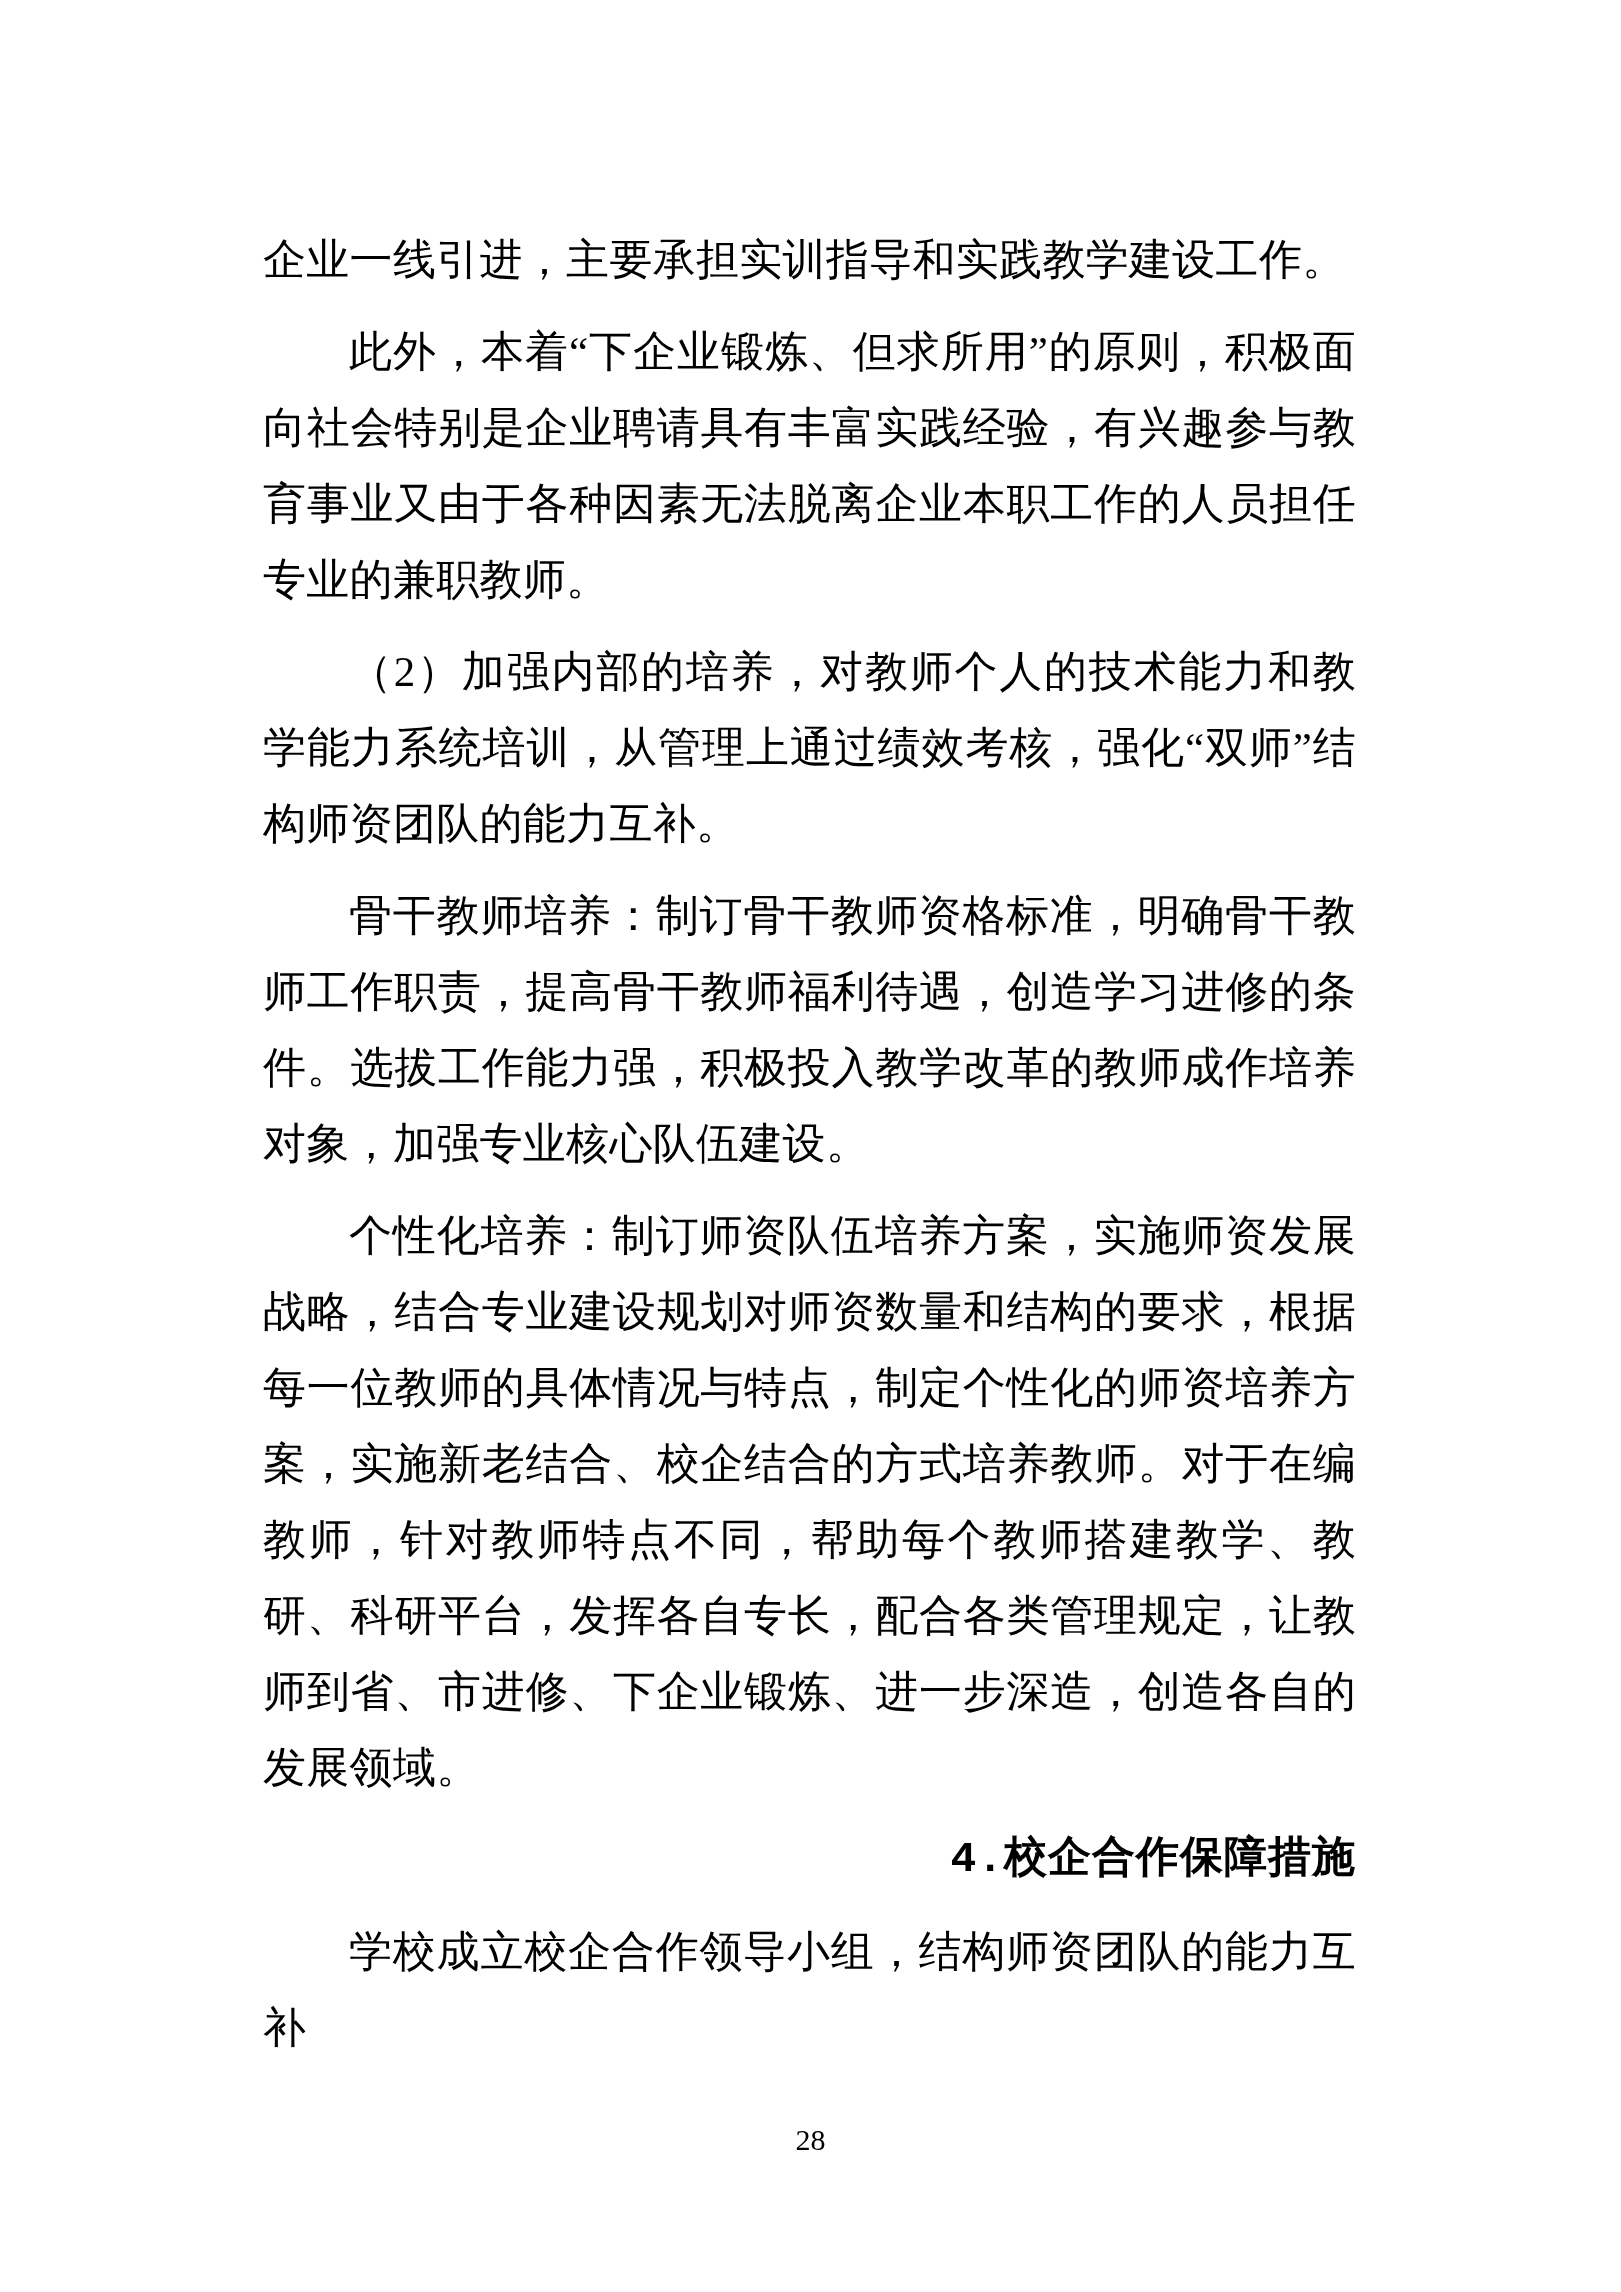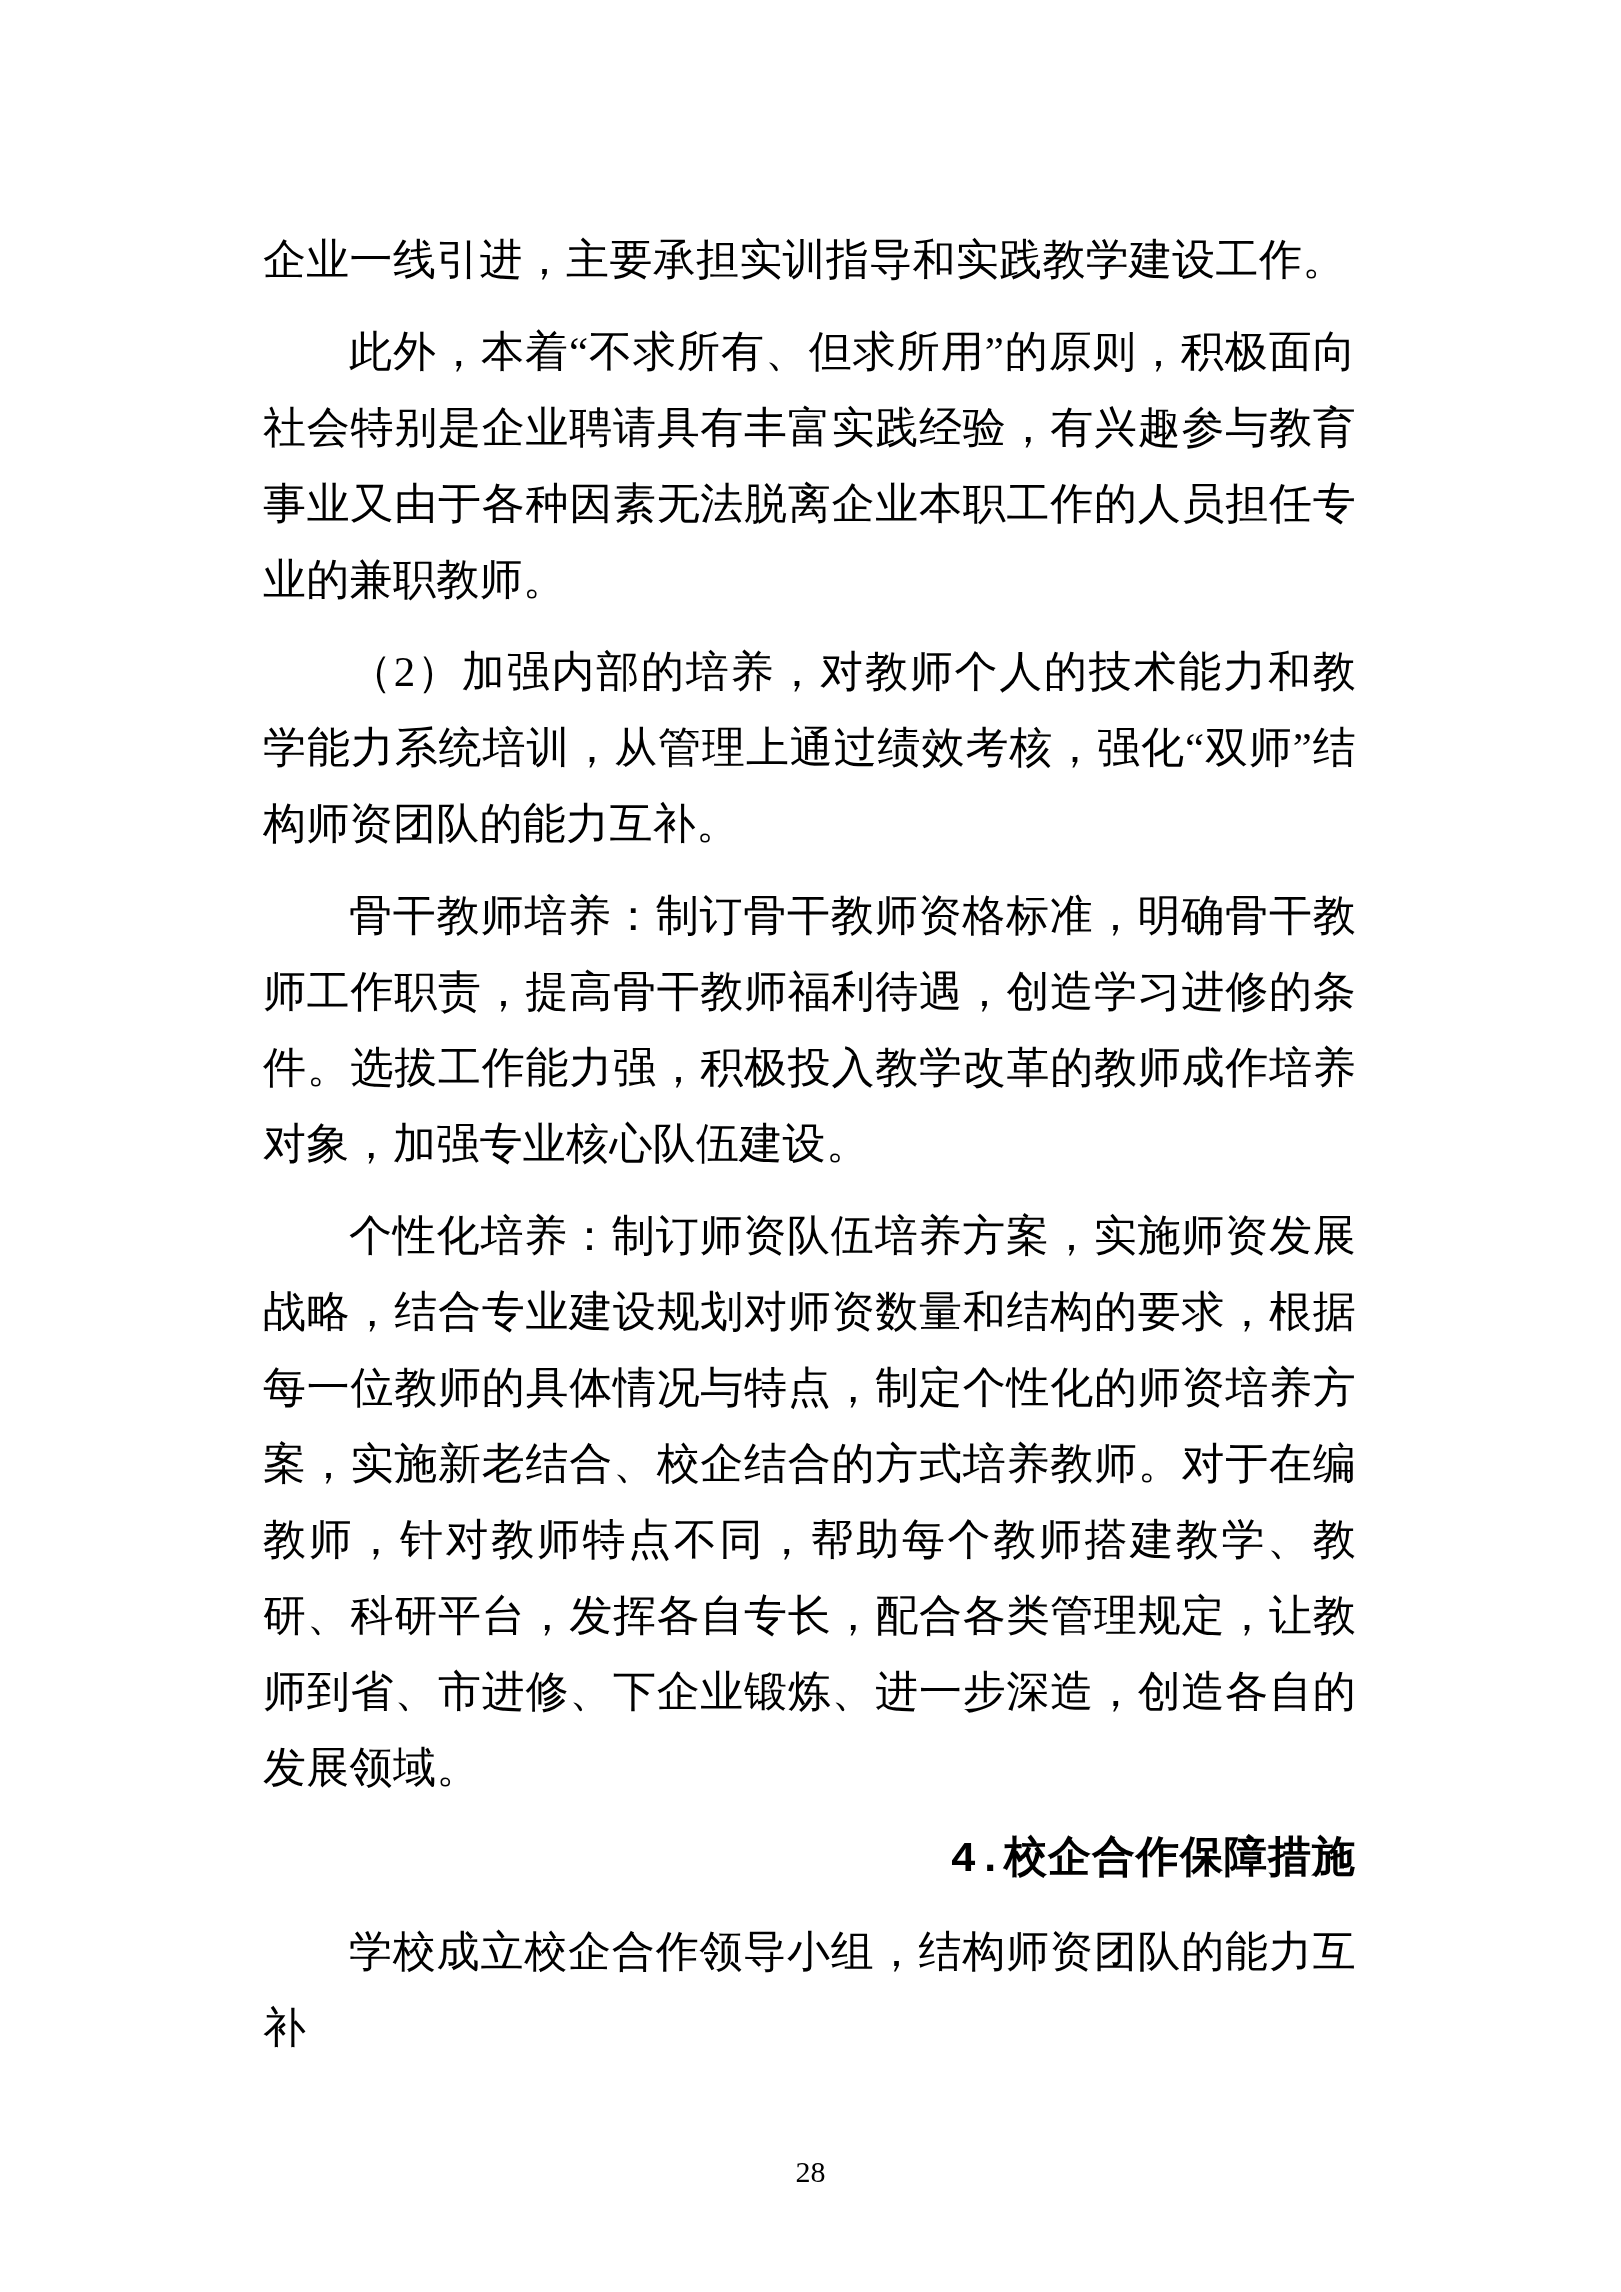--- a/index.html
+++ b/index.html
@@ -39,34 +39,33 @@
     font-family: Liberation Mono, monospace;
     text-align: right;
     letter-spacing: 1px;
   }
   .footer {
     position: absolute;
     top: 2123px;
     left: 0;
     width: 100%;
     text-align: center;
-    margin-top: 32px;
   }
   .page-number {
     font-size: 30px;
     font-family: "Liberation Serif", "DejaVu Serif", serif;
   }
 </style>
 </head>
 <body>
 
 <div class="page">
   <div class="text-body">
       <p class="para">企业一线引进，主要承担实训指导和实践教学建设工作。</p>
-      <p class="para indent">此外，本着“不求所有、但求所用”的原则，积极面向社会特别是企业聘请具有丰富实践经验，有兴趣参与教育事业又由于各种因素无法脱离企业本职工作的人员担任专业的兼职教师。</p>
+      <p class="para indent">此外，本着“下企业锻炼、但求所用”的原则，积极面向社会特别是企业聘请具有丰富实践经验，有兴趣参与教育事业又由于各种因素无法脱离企业本职工作的人员担任专业的兼职教师。</p>
       <p class="para indent">（2）加强内部的培养，对教师个人的技术能力和教学能力系统培训，从管理上通过绩效考核，强化“双师”结构师资团队的能力互补。</p>
       <p class="para indent">骨干教师培养：制订骨干教师资格标准，明确骨干教师工作职责，提高骨干教师福利待遇，创造学习进修的条件。选拔工作能力强，积极投入教学改革的教师成作培养对象，加强专业核心队伍建设。</p>
       <p class="para indent">个性化培养：制订师资队伍培养方案，实施师资发展战略，结合专业建设规划对师资数量和结构的要求，根据每一位教师的具体情况与特点，制定个性化的师资培养方案，实施新老结合、校企结合的方式培养教师。对于在编教师，针对教师特点不同，帮助每个教师搭建教学、教研、科研平台，发挥各自专长，配合各类管理规定，让教师到省、市进修、下企业锻炼、进一步深造，创造各自的发展领域。</p>
       <p class="para indent heading">4.校企合作保障措施</p>
       <p class="para indent">学校成立校企合作领导小组，结构师资团队的能力互补</p>
     </div>
   <div class="footer">
     <span class="page-number">28</span>
   </div>
 </div>

